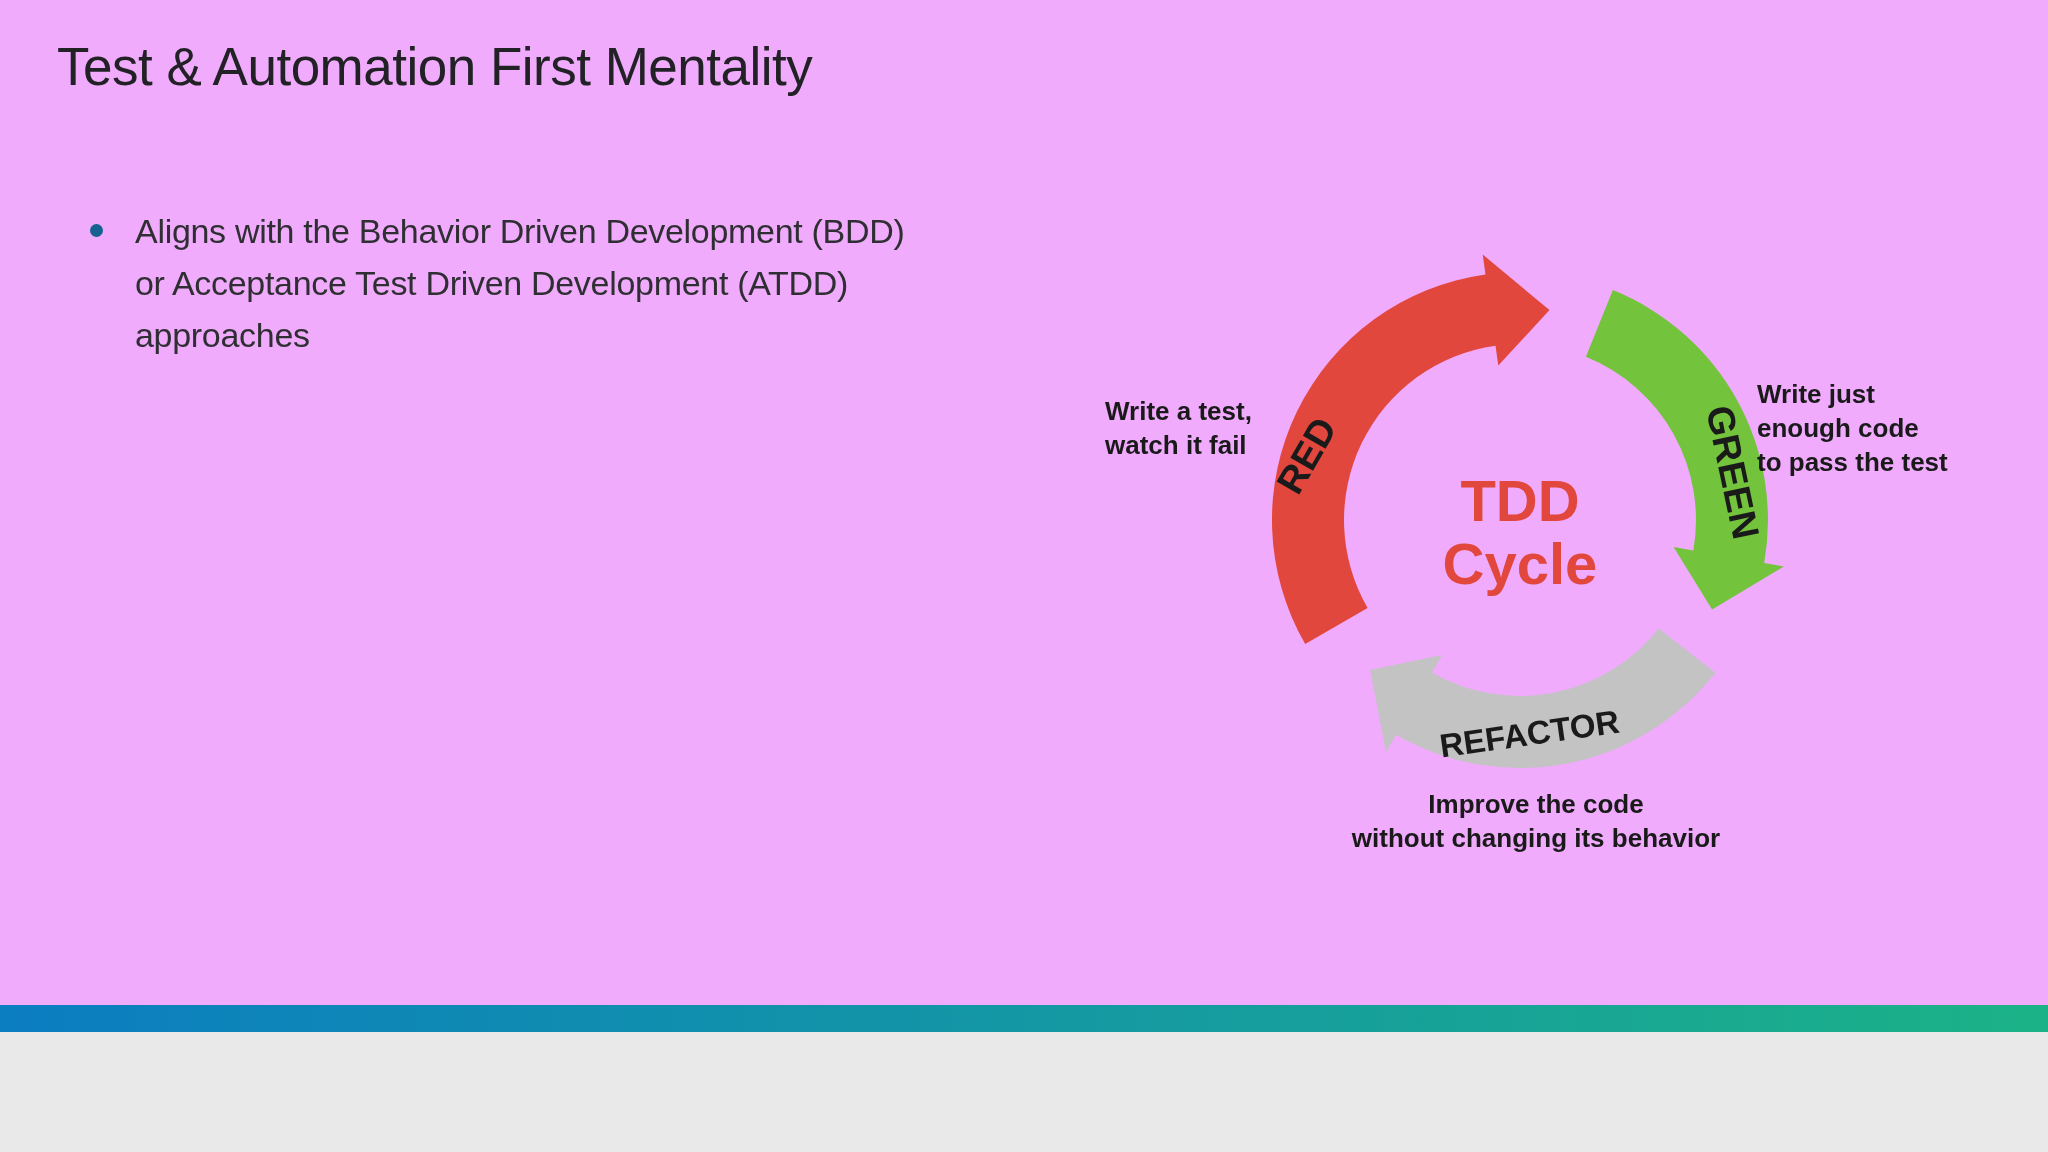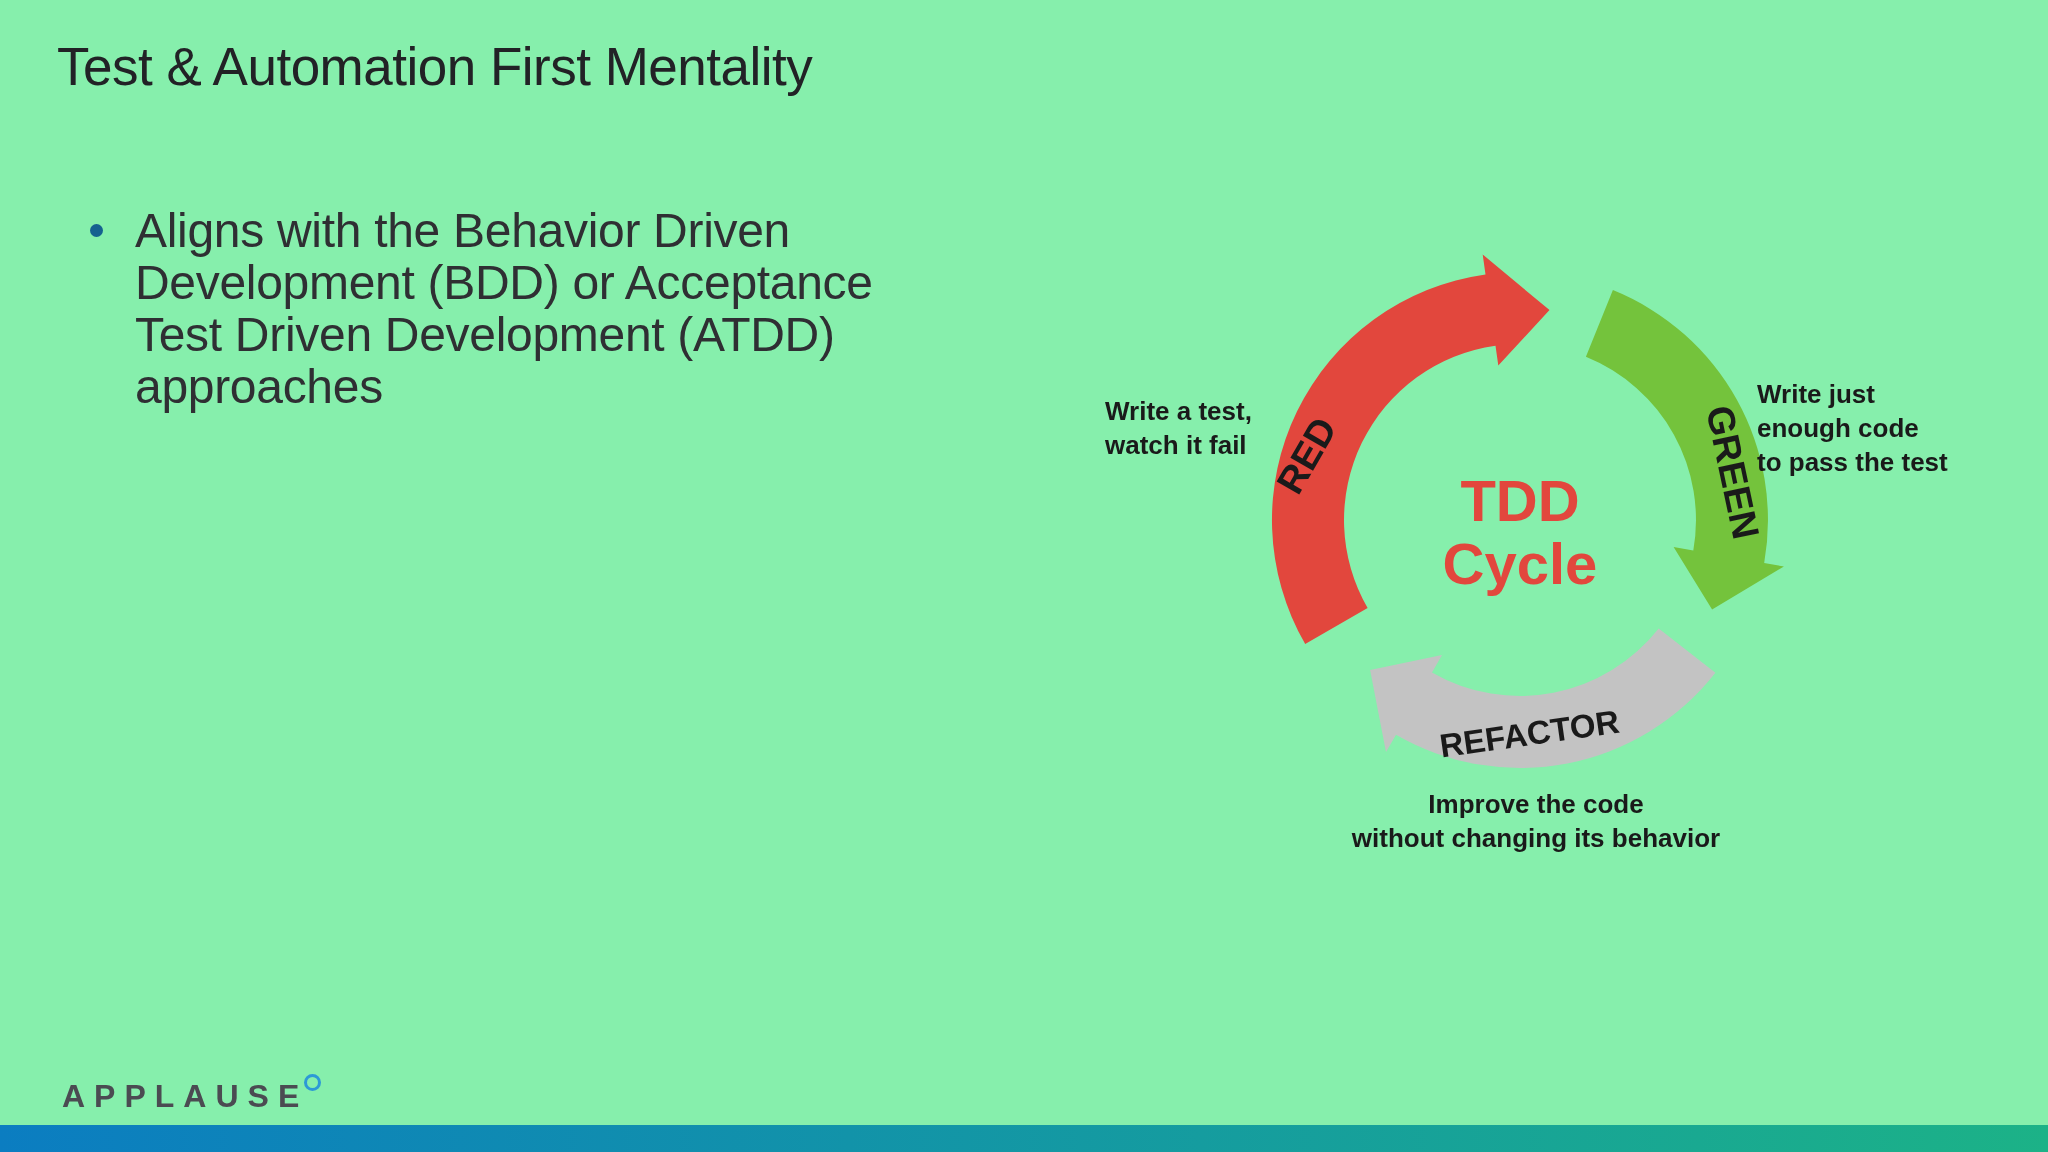--- a/index.html
+++ b/index.html
@@ -1,32 +1,32 @@
 <!DOCTYPE html>
 <html style="--title-color: #222226; --body-color: #2f2f33; --bullet-color: #15618f; --diagram-text: #1a1a1a; --logo-color: #4b4b52; --logo-ring: #2d99d6; --bar-left: #0b7dc1; --bar-right: #1cb287;"><head>
 <meta charset="utf-8">
 <style>
   html,body{margin:0;padding:0;background:#e9e9e9;}
   .slide{
-    position:relative;width:2048px;height:1152px;background:#86efac;overflow:hidden;
+    position:relative;width:2048px;height:1032px;background:#f0abfc;overflow:hidden;
     font-family:"Liberation Sans",sans-serif;
   }
   .title{
     position:absolute;left:57px;top:36px;margin:0;
     font-size:53px;font-weight:400;letter-spacing:-0.5px;
     color:var(--title-color,#222);
   }
   .bullets{position:absolute;left:90px;top:205px;width:820px;}
   .bullet{display:flex;gap:32px;margin-bottom:55px;}
   .dot{
     flex:0 0 13px;width:13px;height:13px;border-radius:50%;
     background:var(--bullet-color,#15618f);margin-top:19px;
   }
   .btext{
-    font-size:48px;line-height:52px;color:var(--body-color,#303034);
+    font-size:34px;line-height:52px;color:var(--body-color,#303034);
     letter-spacing:-0.3px;
   }
   .diagram{position:absolute;left:1080px;top:240px;width:900px;height:640px;}
   .arc-label{
     font-weight:700;fill:var(--diagram-text,#1a1a1a);
     font-family:"Liberation Sans",sans-serif;
   }
   .caption{
     font-weight:700;font-size:26px;fill:var(--diagram-text,#1a1a1a);
     font-family:"Liberation Sans",sans-serif;

